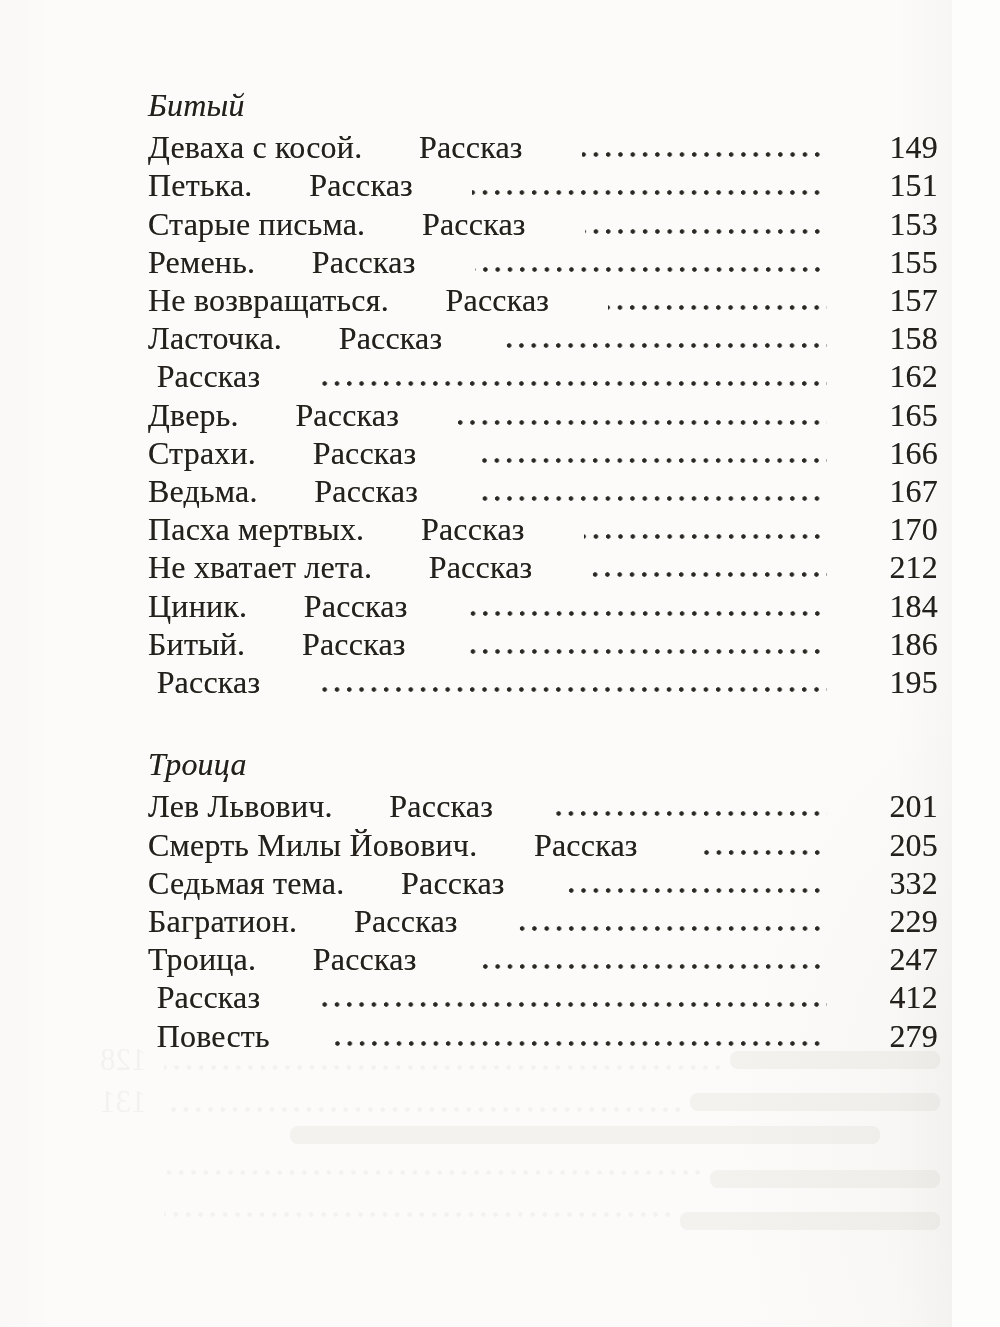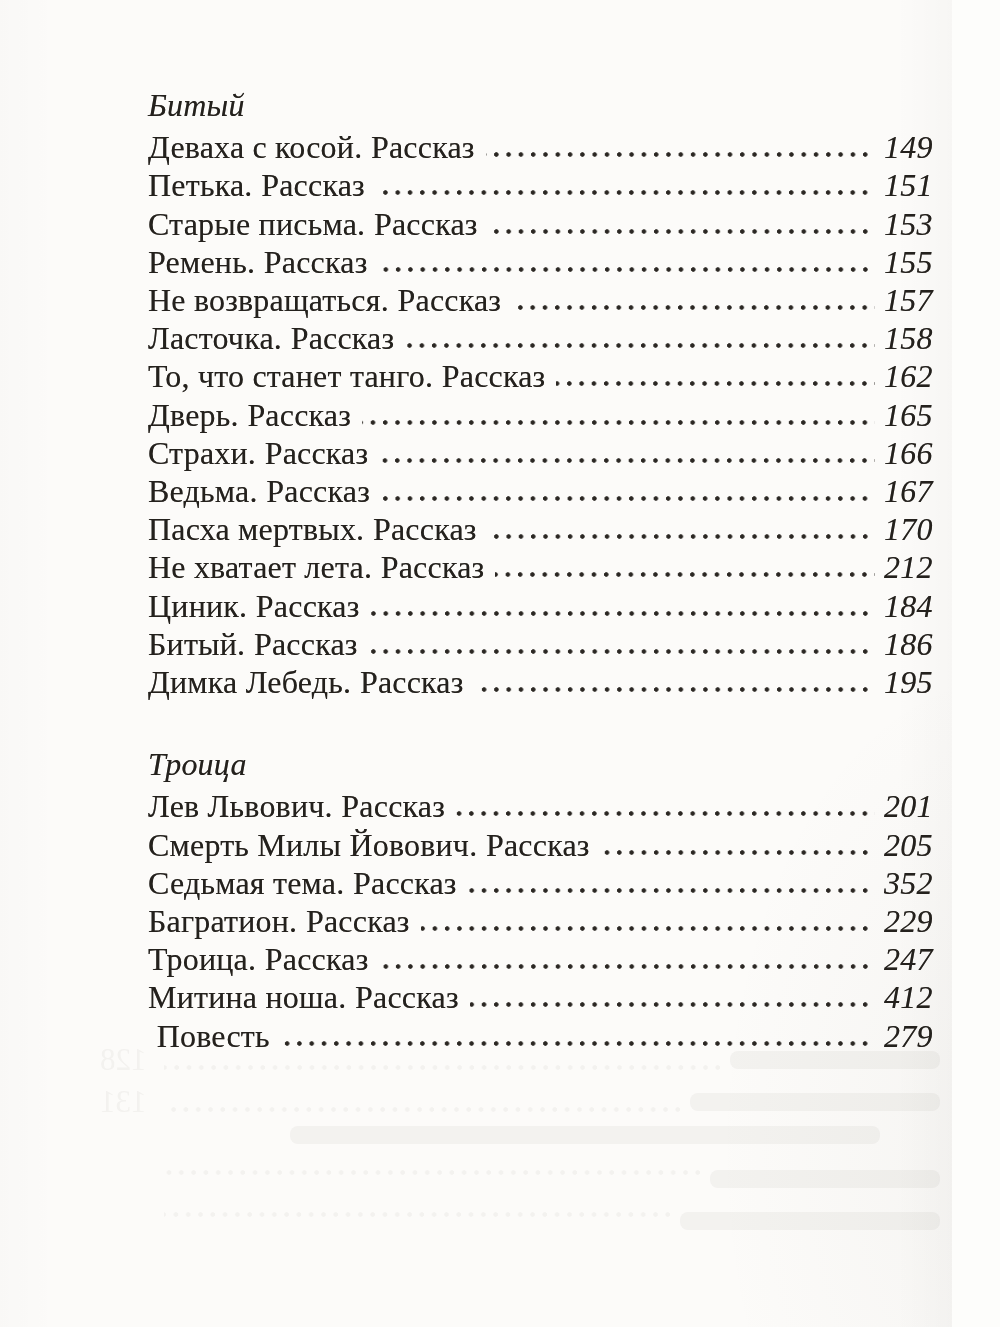--- a/index.html
+++ b/index.html
@@ -39,40 +39,40 @@
     text-shadow: 0 0 0.5px rgba(45,40,34,0.55);
   }
   .toc-row {
     display: flex;
     align-items: baseline;
     font-size: 32px;
     line-height: 38.2px;
     letter-spacing: 0.2px;
     white-space: nowrap;
     text-shadow: 0 0 0.5px rgba(45,40,34,0.55);
+    gap: 48px;
   }
   .title { flex: 0 0 auto; }
   .genre { flex: 0 0 auto; margin-left: 0.27em; }
   .leader {
     flex: 1 1 auto;
     min-width: 18px;
     height: 5px;
     align-self: baseline;
     margin: 0 9px 0 11px;
     transform: translateY(-1px);
     background-image: radial-gradient(circle at 2.2px 2.5px, #2b2723 1.9px, rgba(43,39,35,0) 2.6px);
     background-size: 12.3px 5px;
     background-repeat: repeat-x;
     background-position: right 0;
   }
   .pagenum {
     flex: 0 0 auto;
     min-width: 54px;
-    text-align: left;
-    font-style: italic;
+    text-align: right;
   }
   
   .ghost {
     position: absolute;
     left: 100px;
     top: 1042px;
     width: 840px;
     opacity: 0.055;
     filter: blur(0.7px);
     transform: scaleX(-1);
@@ -151,21 +151,20 @@
   </div>
 
   <div class="toc-row">
     <span class="title">Ласточка.</span>
     <span class="genre">Рассказ</span>
     <span class="leader"></span>
     <span class="pagenum">158</span>
   </div>
 
   <div class="toc-row">
-    <span class="title">То, что станет танго.</span>
     <span class="genre">Рассказ</span>
     <span class="leader"></span>
     <span class="pagenum">162</span>
   </div>
 
   <div class="toc-row">
     <span class="title">Дверь.</span>
     <span class="genre">Рассказ</span>
     <span class="leader"></span>
     <span class="pagenum">165</span>
@@ -207,21 +206,20 @@
   </div>
 
   <div class="toc-row">
     <span class="title">Битый.</span>
     <span class="genre">Рассказ</span>
     <span class="leader"></span>
     <span class="pagenum">186</span>
   </div>
 
   <div class="toc-row">
-    <span class="title">Димка Лебедь.</span>
     <span class="genre">Рассказ</span>
     <span class="leader"></span>
     <span class="pagenum">195</span>
   </div>
 </div>
   </section>
 
   <section class="toc-section">
     <h2 class="section-header">Троица</h2>
     <div class="entries">
@@ -236,39 +234,38 @@
     <span class="title">Смерть Милы Йовович.</span>
     <span class="genre">Рассказ</span>
     <span class="leader"></span>
     <span class="pagenum">205</span>
   </div>
 
   <div class="toc-row">
     <span class="title">Седьмая тема.</span>
     <span class="genre">Рассказ</span>
     <span class="leader"></span>
-    <span class="pagenum">352</span>
+    <span class="pagenum">332</span>
   </div>
 
   <div class="toc-row">
     <span class="title">Багратион.</span>
     <span class="genre">Рассказ</span>
     <span class="leader"></span>
     <span class="pagenum">229</span>
   </div>
 
   <div class="toc-row">
     <span class="title">Троица.</span>
     <span class="genre">Рассказ</span>
     <span class="leader"></span>
     <span class="pagenum">247</span>
   </div>
 
   <div class="toc-row">
-    <span class="title">Митина ноша.</span>
     <span class="genre">Рассказ</span>
     <span class="leader"></span>
     <span class="pagenum">412</span>
   </div>
 
   <div class="toc-row">
     <span class="genre">Повесть</span>
     <span class="leader"></span>
     <span class="pagenum">279</span>
   </div>

